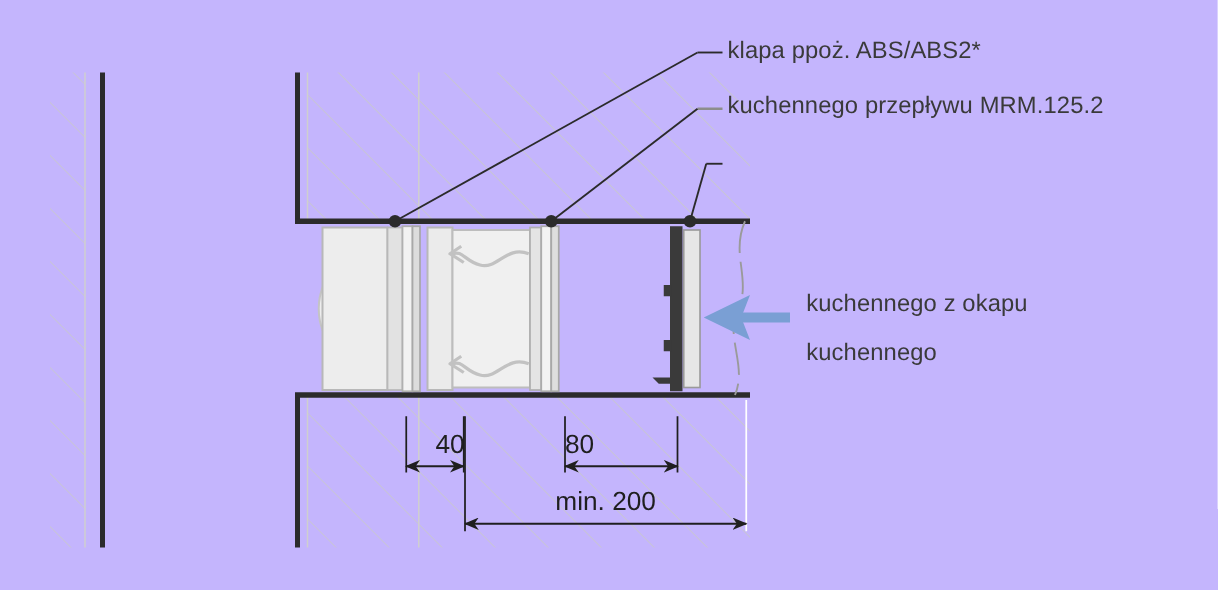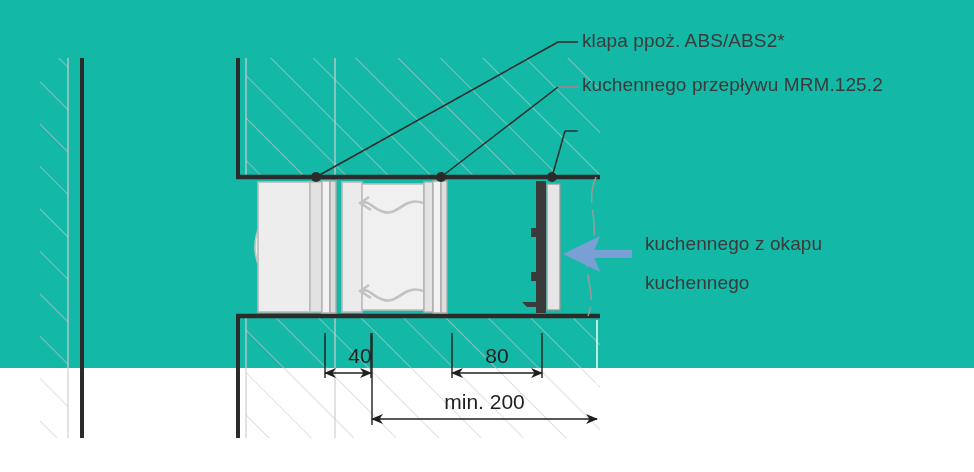--- a/index.html
+++ b/index.html
@@ -3,21 +3,21 @@
 <meta charset="utf-8">
 <title>Diagram</title>
 <style>
   html,body{margin:0;padding:0;background:#ffffff;}
   body{
     width:974px;height:472px;
     font-family:"Liberation Sans","DejaVu Sans",sans-serif;
     overflow:hidden;
     position:relative;
   }
-  #stage{position:relative;width:974px;height:368px;background:#14b8a6;}
+  #stage{position:relative;width:974px;height:472px;background:#c4b5fd;}
   #scene{position:absolute;left:0;top:0;width:974px;height:472px;}
   .lbl{
     position:absolute;
     color:#3a3a3a;
     font-size:19px;
     line-height:22px;
     white-space:nowrap;
     letter-spacing:0.1px;
   }
   .lbl.bold{font-weight:bold;color:#2f2f2f;}
@@ -153,17 +153,17 @@
 
   <div class="lbl" style="left:582px; top:74px;">kuchennego przepływu MRM.125.2</div>
 
 
   <div class="lbl" style="left:645px; top:233px;">kuchennego z okapu</div>
 
   <div class="lbl" style="left:645px; top:272px;">kuchennego</div>
 
   <div class="dim" style="left:325px; top:345px; width:46px; text-align:center;margin-left:12px;">40</div>
 
-  <div class="dim" style="left:452px; top:345px; width:90px; text-align:center;">80</div>
+  <div class="dim" style="left:452px; top:345px; width:90px; text-align:left;">80</div>
 
   <div class="dim" style="left:372px; top:391px; width:225px; text-align:center;">min. 200</div>
 
 </div>
 
 </body></html>

